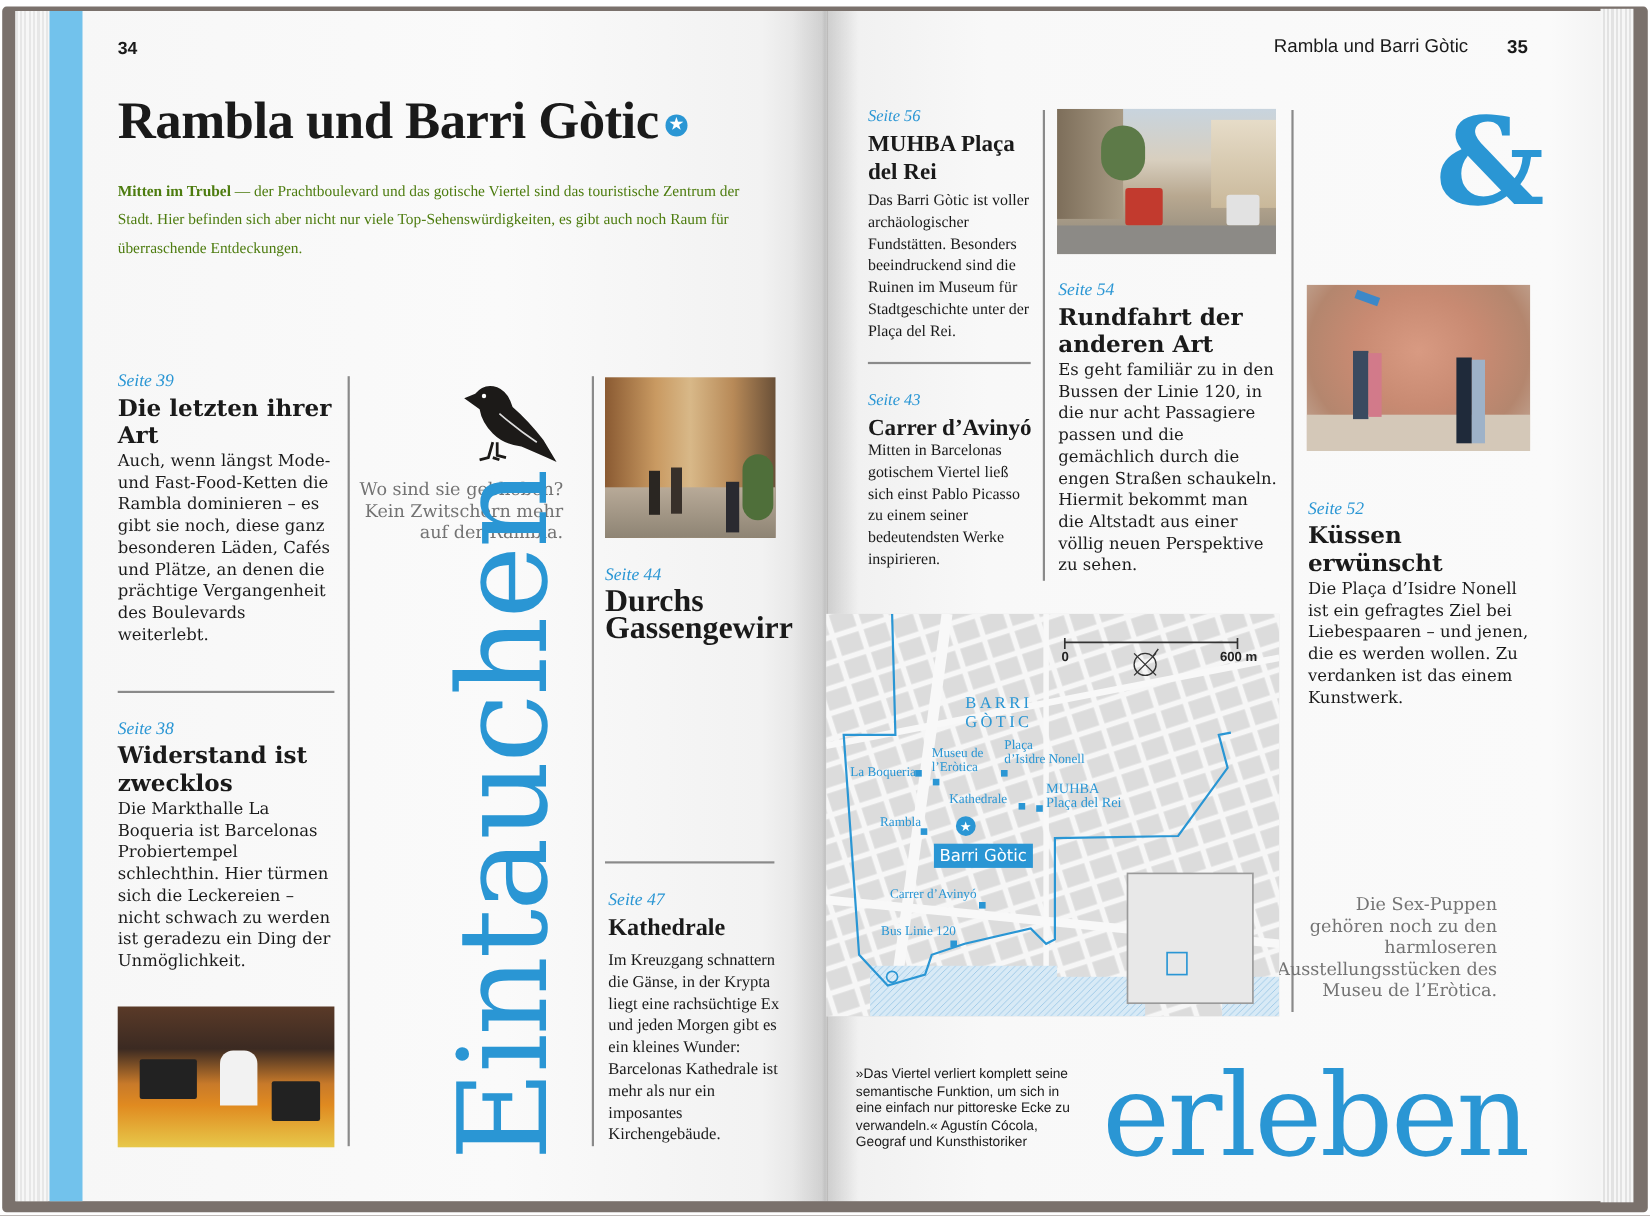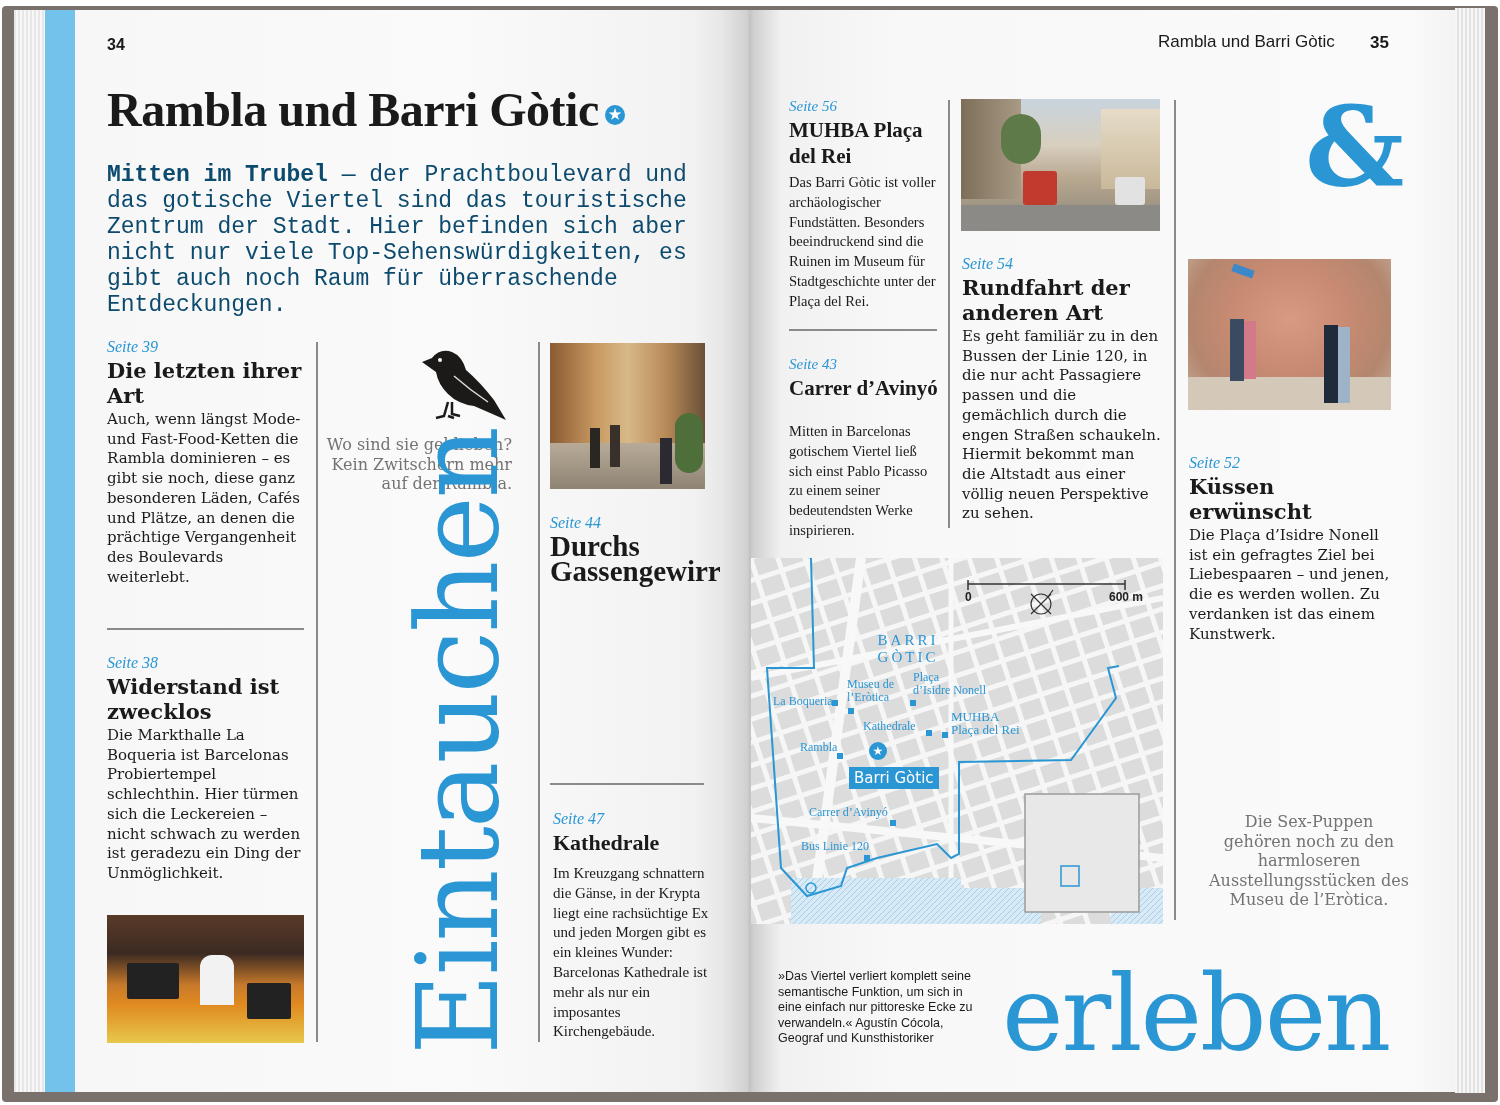--- a/index.html
+++ b/index.html
@@ -11,21 +11,21 @@
   .page-edges-left { position:absolute; left:14px; top:10px; width:30px; height:1082px; background:repeating-linear-gradient(to right,#e7e7e7 0 2px,#f7f7f7 2px 4px); }
   .page-edges-right { position:absolute; left:1455px; top:8px; width:30px; height:1085px; background:repeating-linear-gradient(to right,#f6f6f6 0 2px,#e2e2e2 2px 4px); }
   .blue-bar { position:absolute; left:45px; top:10px; width:30px; height:1082px; background:#72c2ec; }
   .gutter-shadow { position:absolute; left:720px; top:10px; width:60px; height:1082px; background:linear-gradient(to right,rgba(0,0,0,0) 0%,rgba(0,0,0,0.06) 45%,rgba(0,0,0,0.12) 50%,rgba(0,0,0,0.05) 55%,rgba(0,0,0,0) 100%); }
 
   .abs { position:absolute; }
   .page-num { font-family:"Liberation Sans", sans-serif; font-weight:bold; font-size:16px; color:#1a1a1a; }
   .running-head { font-family:"Liberation Sans", sans-serif; font-size:17px; color:#1a1a1a; }
   .main-title { font-family:"Liberation Serif", serif; font-weight:bold; font-size:48px; letter-spacing:-0.5px; color:#1a1a1a; white-space:nowrap; }
   .star-badge { display:inline-block; width:20px; height:20px; border-radius:50%; background:#2a96d4; color:#fff; font-size:14px; line-height:20px; text-align:center; vertical-align:middle; margin-left:6px; }
-  .lead { font-family:Liberation Mono, monospace; font-size:23px; line-height:26px; color:#0c4a6e; }
+  .lead { font-family:Liberation Serif, serif; font-size:14px; line-height:26px; color:#4d7c0f; }
   .lead b { font-weight:bold; }
 
   .seite { font-family:"Liberation Serif", serif; font-style:italic; font-size:16px; color:#2a96d4; }
   .h-serif { font-family:"DejaVu Serif", serif; font-weight:bold; color:#1a1a1a; }
   .h-cond { font-family:"Liberation Serif", serif; font-weight:bold; color:#1a1a1a; }
   .body-serif { font-family:"DejaVu Serif", serif; font-size:15.5px; line-height:19.7px; color:#1a1a1a; }
   .body-cond { font-family:"Liberation Serif", serif; font-size:15.5px; line-height:19.7px; color:#1a1a1a; }
   .blue-text { font-family:"DejaVu Serif", serif; font-size:16px; line-height:19.5px; color:#737373; }
 
   .vrule { position:absolute; width:2px; background:#8a8a8a; }
@@ -125,21 +125,21 @@
   <div class="abs" style="left:789px;top:98px;width:150px;">
     <div class="seite" style="font-size:15px;">Seite 56</div>
     <div class="h-cond" style="font-size:21px;line-height:26px;margin-top:2px;">MUHBA Plaça del Rei</div>
     <div class="body-cond" style="margin-top:4px;font-size:14.5px;line-height:19.8px;">Das Barri Gòtic ist voller archäologischer Fundstätten. Besonders beeindruckend sind die Ruinen im Museum für Stadtgeschichte unter der Plaça del Rei.</div>
   </div>
   <div class="hrule" style="left:789px;top:329px;width:148px;"></div>
 
   <div class="abs" style="left:789px;top:356px;width:150px;">
     <div class="seite" style="font-size:15px;">Seite 43</div>
     <div class="h-cond" style="font-size:21px;line-height:26px;margin-top:2px;">Carrer d’Avinyó</div>
-    <div class="body-cond" style="margin-top:21px;font-size:14.5px;line-height:19.8px;">Mitten in Barcelonas gotischem Viertel ließ sich einst Pablo Picasso zu einem seiner bedeutendsten Werke inspirieren.</div>
+    <div class="body-cond" style="margin-top:0;font-size:14.5px;line-height:19.8px;">Mitten in Barcelonas gotischem Viertel ließ sich einst Pablo Picasso zu einem seiner bedeutendsten Werke inspirieren.</div>
   </div>
 
   <div class="vrule" style="left:948px;top:100px;height:428px;"></div>
 
   <div class="photo" style="left:961px;top:99px;width:199px;height:132px;background:linear-gradient(180deg,#c8d4de 0%,#d8cfbf 35%,#b8a890 60%,#8a8478 100%);">
     <div class="abs" style="left:0;top:0;width:60px;height:100px;background:linear-gradient(90deg,#7d6e5a,#a89a84);"></div>
     <div class="abs" style="left:40px;top:15px;width:40px;height:50px;background:#5d7a48;border-radius:20px;"></div>
     <div class="abs" style="left:140px;top:10px;width:59px;height:80px;background:linear-gradient(180deg,#e6dcc8,#c9b89a);"></div>
     <div class="abs" style="left:62px;top:72px;width:34px;height:34px;background:#c23a2e;border-radius:3px;"></div>
     <div class="abs" style="left:154px;top:78px;width:30px;height:28px;background:#e2e2e2;border-radius:3px;"></div>
@@ -164,21 +164,21 @@
     <div class="abs" style="left:136px;top:66px;width:14px;height:78px;background:#1f2a3a;"></div>
     <div class="abs" style="left:150px;top:68px;width:12px;height:76px;background:#9eb2c8;"></div>
   </div>
 
   <div class="abs" style="left:1189px;top:454px;width:210px;">
     <div class="seite">Seite 52</div>
     <div class="h-serif" style="font-size:21px;line-height:25px;margin-top:2px;">Küssen erwünscht</div>
     <div class="body-serif" style="margin-top:2px;font-size:15px;">Die Plaça d’Isidre Nonell ist ein gefragtes Ziel bei Liebespaaren – und jenen, die es werden wollen. Zu verdanken ist das einem Kunstwerk.</div>
   </div>
 
-  <div class="abs blue-text" style="left:1209px;top:812px;width:200px;text-align:center;">Die Sex-Puppen gehören noch zu den harmloseren Ausstellungsstücken des Museu de l’Eròtica.</div>
+  <div class="abs blue-text" style="left:1161px;top:812px;width:200px;text-align:right;">Die Sex-Puppen gehören noch zu den harmloseren Ausstellungsstücken des Museu de l’Eròtica.</div>
 
   <div class="map">
     <svg width="412" height="366" viewBox="0 0 412 366" style="position:absolute;left:0;top:0;">
       <defs>
         <pattern id="blocks" width="26" height="22" patternUnits="userSpaceOnUse" patternTransform="rotate(-18)">
           <rect width="26" height="22" fill="#f6f6f6"></rect>
           <rect x="2" y="2" width="21" height="17" fill="#dcdcdc"></rect>
         </pattern>
         <pattern id="water" width="6" height="6" patternUnits="userSpaceOnUse">
           <rect width="6" height="6" fill="#d8eaf6"></rect>

